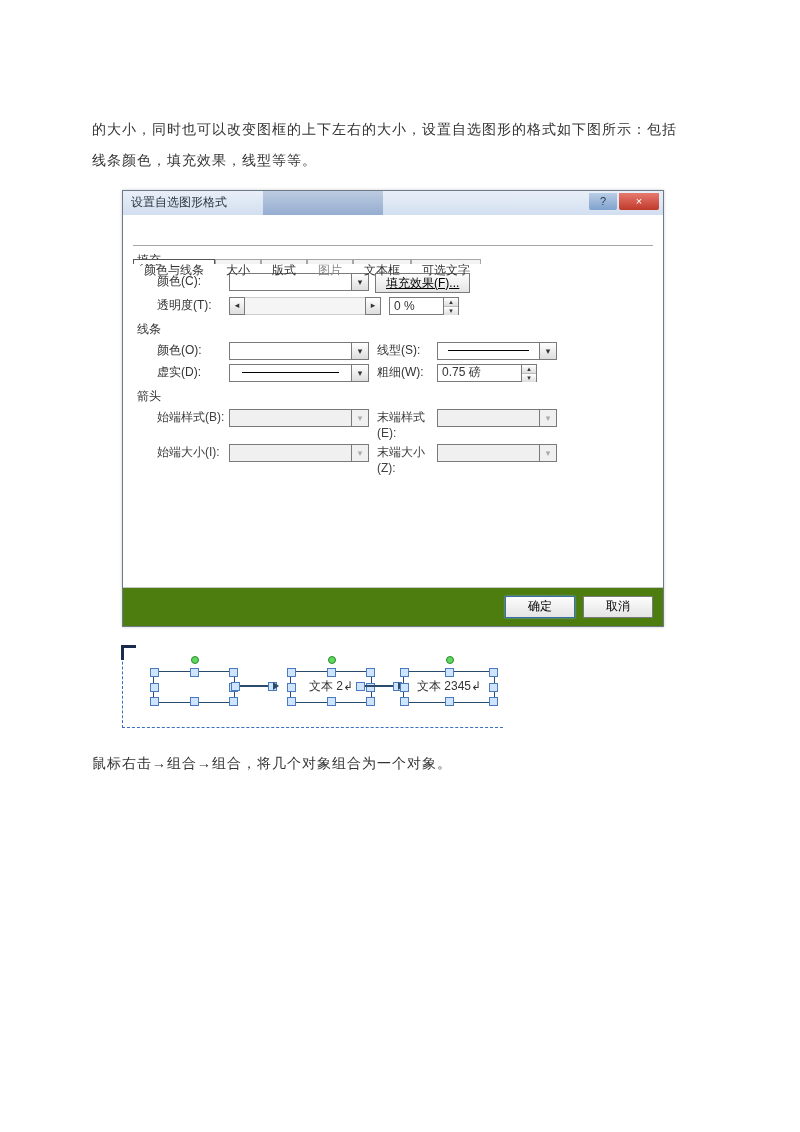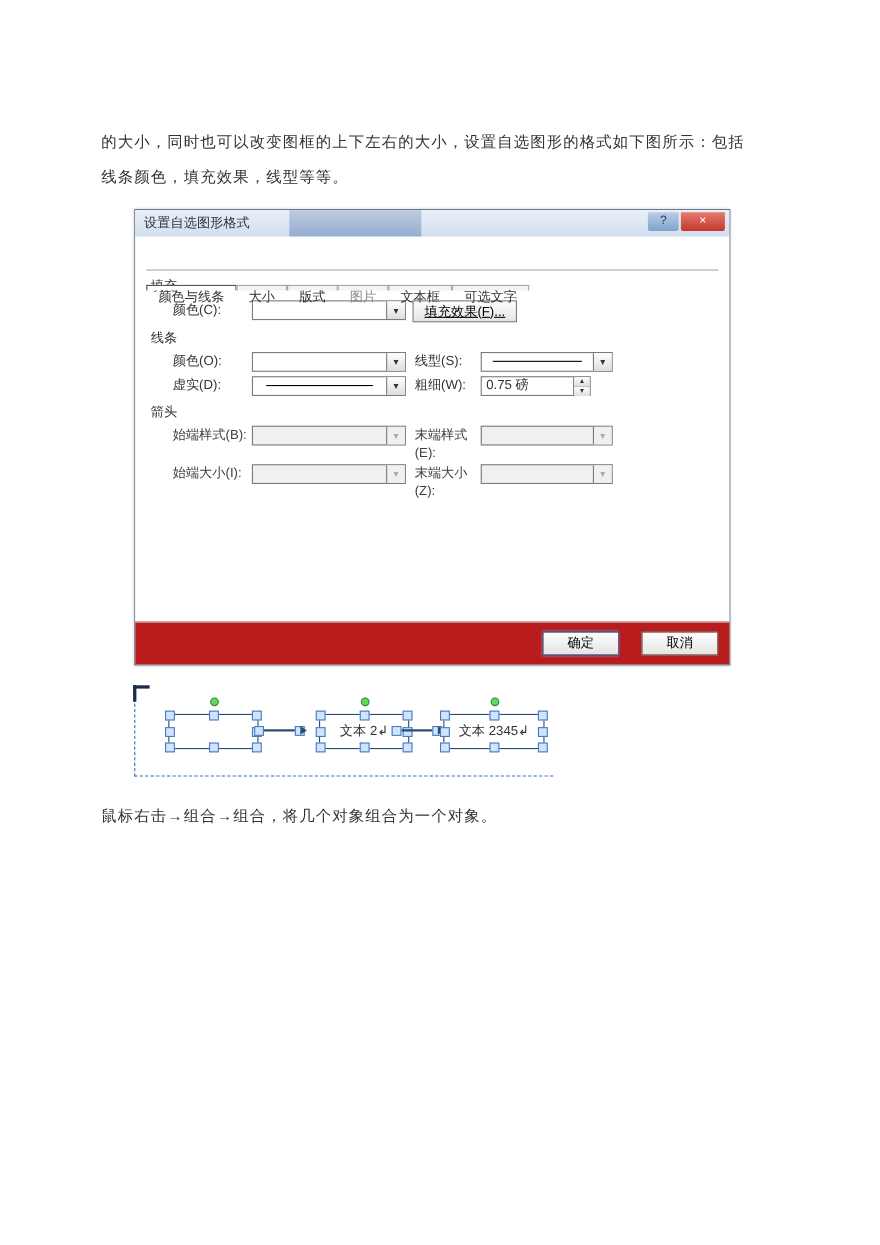--- a/index.html
+++ b/index.html
@@ -145,22 +145,22 @@
   .num-input { width: 70px; display:flex; align-items:center; justify-content:space-between;}
   .num-input .val { padding-left:4px; font-size:12px;}
   .combo.disabled, .combo.disabled .drop { background:#f0f0f0; }
   .combo.disabled .drop::after { color:#aaa;}
   .lbl.disabled, .lbl2.disabled { color:#404040;}
   .dialog-footer {
     border-top: 1px solid #c8c8c8;
     padding: 8px 10px;
     display: flex;
     justify-content: flex-end;
-    gap: 20px;
-    background: #b91c1c;
+    gap: 8px;
+    background: #4d7c0f;
   }
   .footer-btn {
     min-width: 70px;
     height: 22px;
     border: 1px solid #7a7a7a;
     background: linear-gradient(#fdfdfd,#e4e4e4);
     font-size: 12px;
   }
   .footer-btn.primary { border: 1px solid #3a6ea5; box-shadow: 0 0 2px #6fa8e6;}
   
@@ -221,20 +221,35 @@
       </div>
 
       <div class="section-label">填充</div>
       <div class="form-row">
         <span class="lbl">颜色(C):</span>
         <div class="combo">
           <div class="swatch"></div>
             <div class="drop"></div>
         </div>
         <button class="btn-fx">填充效果(F)...</button>
+      </div>
+      <div class="form-row">
+        <span class="lbl">透明度(T):</span>
+        <div class="slider">
+          <div class="arrowbtn">◂</div>
+          <div class="track"></div>
+          <div class="arrowbtn">▸</div>
+        </div>
+        <div class="num-input" style="margin-left:8px;">
+          <span class="val">0 %</span>
+          <div class="spin">
+              <div class="up">▴</div>
+              <div class="dn">▾</div>
+            </div>
+        </div>
       </div>
 
       <div class="section-label">线条</div>
       <div class="form-row">
         <span class="lbl">颜色(O):</span>
         <div class="combo">
           <div class="swatch black"></div>
             <div class="drop"></div>
         </div>
         <span class="lbl2">线型(S):</span>

